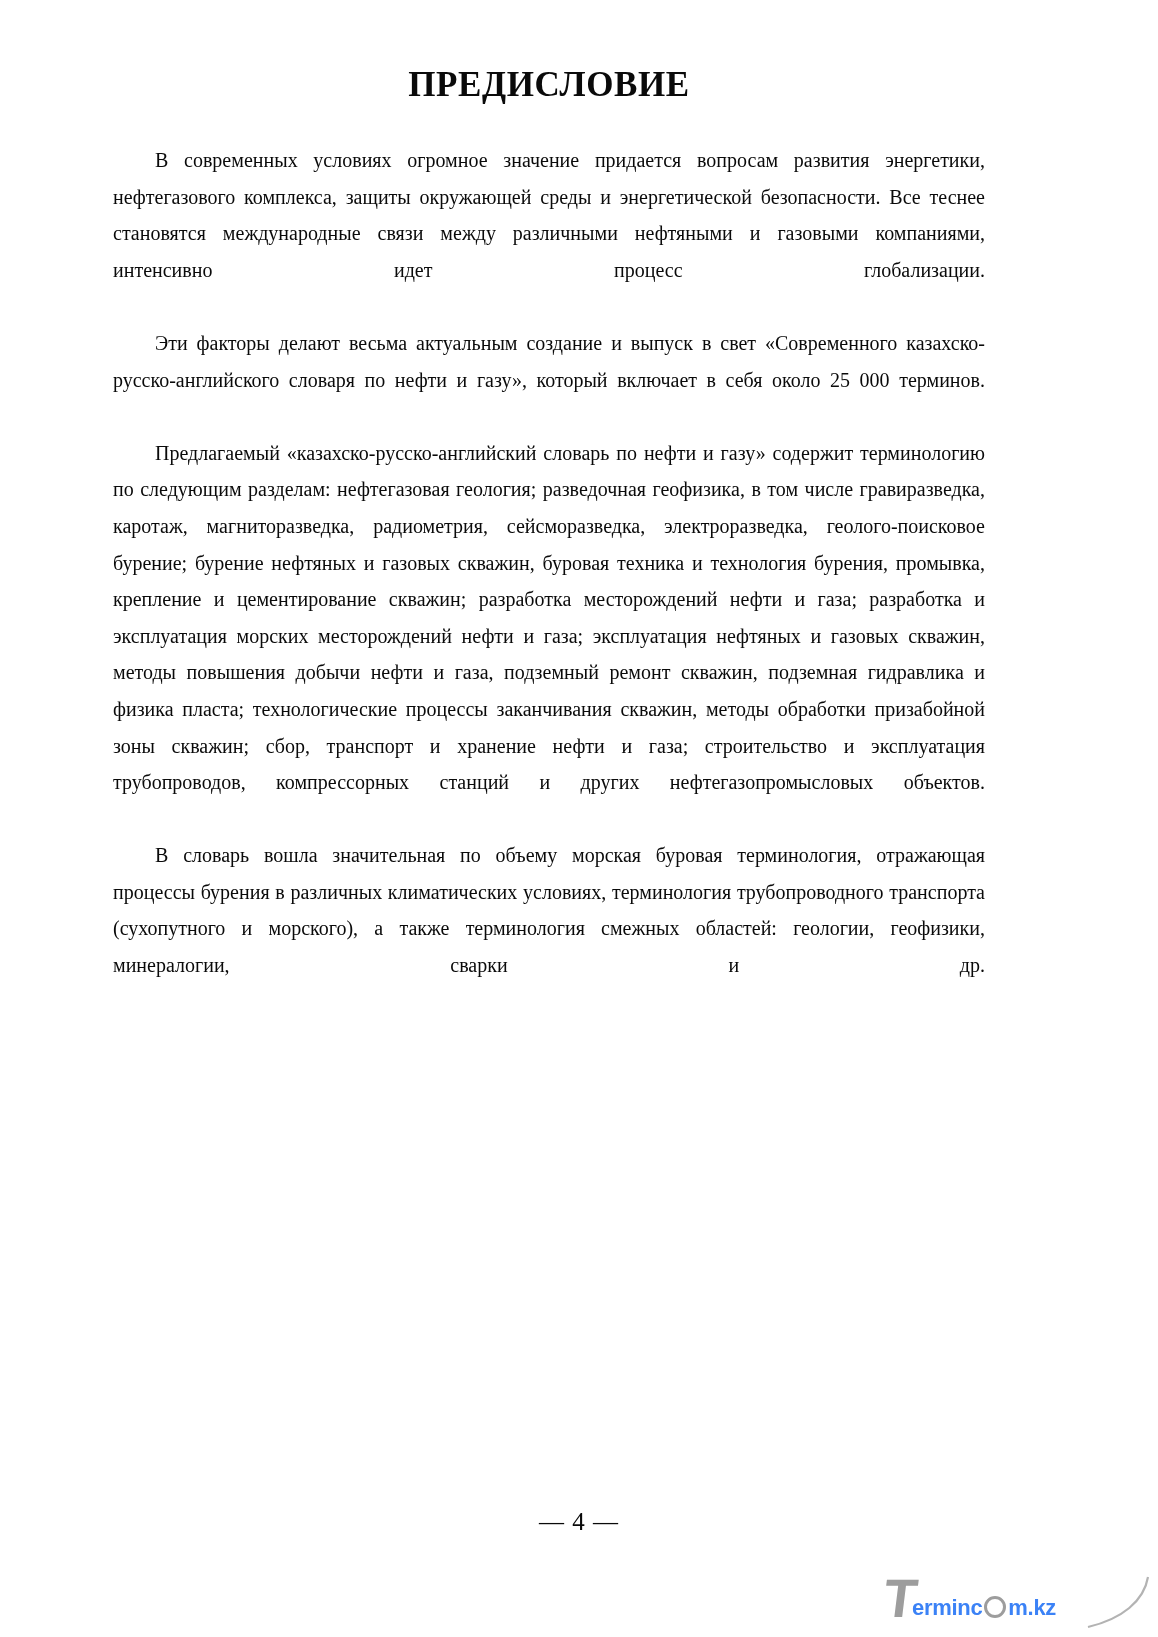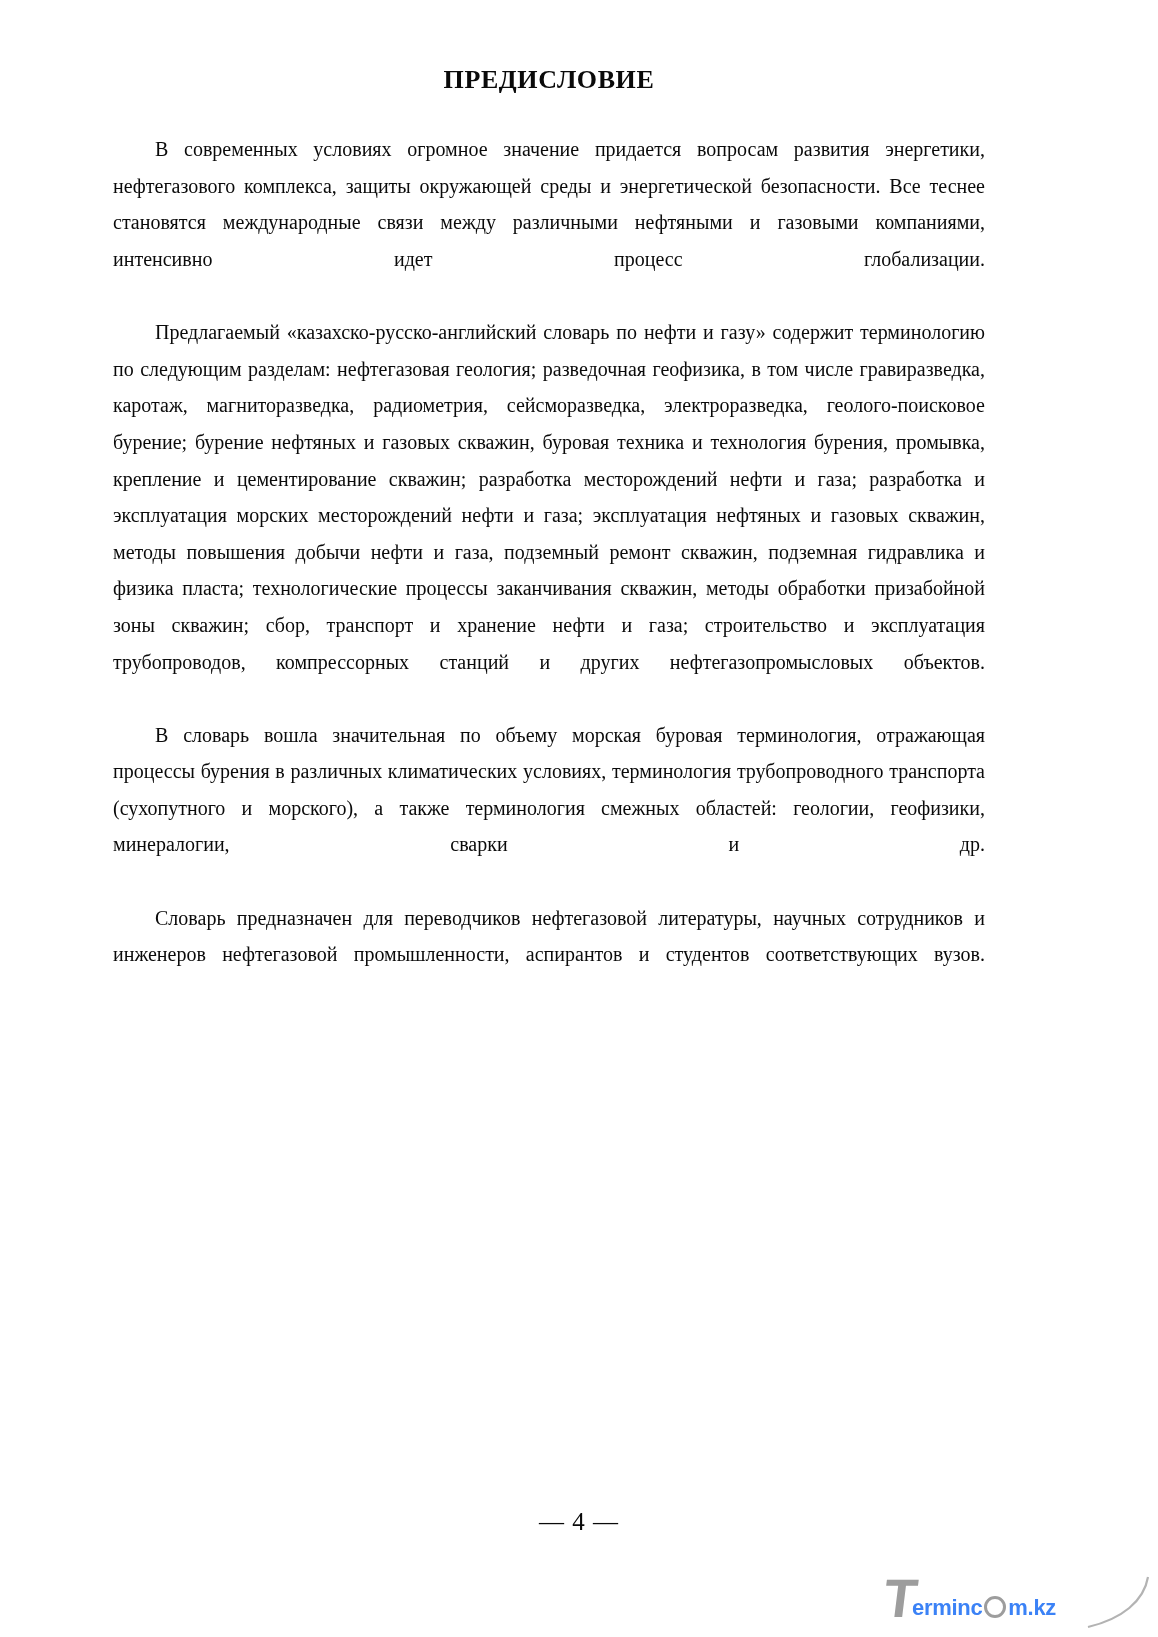--- a/index.html
+++ b/index.html
@@ -23,21 +23,21 @@
   
   .content {
     position: absolute;
     left: 113px;
     top: 64px;
     width: 872px;
   }
 
   .page-title {
     text-align: center;
-    font-size: 26px;
+    font-size: 35px;
     font-weight: bold;
     letter-spacing: 0.6px;
     margin: 0 0 36px 0;
     line-height: 1.2;
   }
 
   .body-text p {
     margin: 0;
     font-size: 20px;
     line-height: 36.6px;
@@ -125,23 +125,23 @@
 <body>
 
 <div class="page">
 
   <div class="content">
 
     <h1 class="page-title">ПРЕДИСЛОВИЕ</h1>
 
     <div class="body-text">
       <p>В современных условиях огромное значение придается вопросам развития энергетики, нефтегазового комплекса, защиты окружающей среды и энергетической безопасности. Все теснее становятся международные связи между различными нефтяными и газовыми компаниями, интенсивно идет процесс глобализации.</p>
+      <p>Эти факторы делают весьма актуальным создание и выпуск в свет «Современного казахско-русско-английского словаря по нефти и газу», который включает в себя около 25 000 терминов.</p>
       <p>Предлагаемый «казахско-русско-английский словарь по нефти и газу» содержит терминологию по следующим разделам: нефтегазовая геология; разведочная геофизика, в том числе гравиразведка, каротаж, магниторазведка, радиометрия, сейсморазведка, электроразведка, геолого-поисковое бурение; бурение нефтяных и газовых скважин, буровая техника и технология бурения, промывка, крепление и цементирование скважин; разработка месторождений нефти и газа; разработка и эксплуатация морских месторождений нефти и газа; эксплуатация нефтяных и газовых скважин, методы повышения добычи нефти и газа, подземный ремонт скважин, подземная гидравлика и физика пласта; технологические процессы заканчивания скважин, методы обработки призабойной зоны скважин; сбор, транспорт и хранение нефти и газа; строительство и эксплуатация трубопроводов, компрессорных станций и других нефтегазопромысловых объектов.</p>
       <p>В словарь вошла значительная по объему морская буровая терминология, отражающая процессы бурения в различных климатических условиях, терминология трубопроводного транспорта (сухопутного и морского), а также терминология смежных областей: геологии, геофизики, минералогии, сварки и др.</p>
-      <p>Словарь предназначен для переводчиков нефтегазовой литературы, научных сотрудников и инженеров нефтегазовой промышленности, аспирантов и студентов соответствующих вузов.</p>
     </div>
 
   </div>
 
   <div class="folio">— 4 —</div>
 
   <div class="watermark">
     <div class="wm-inner">
       <span class="wm-t">T</span>
       <span class="wm-text">

